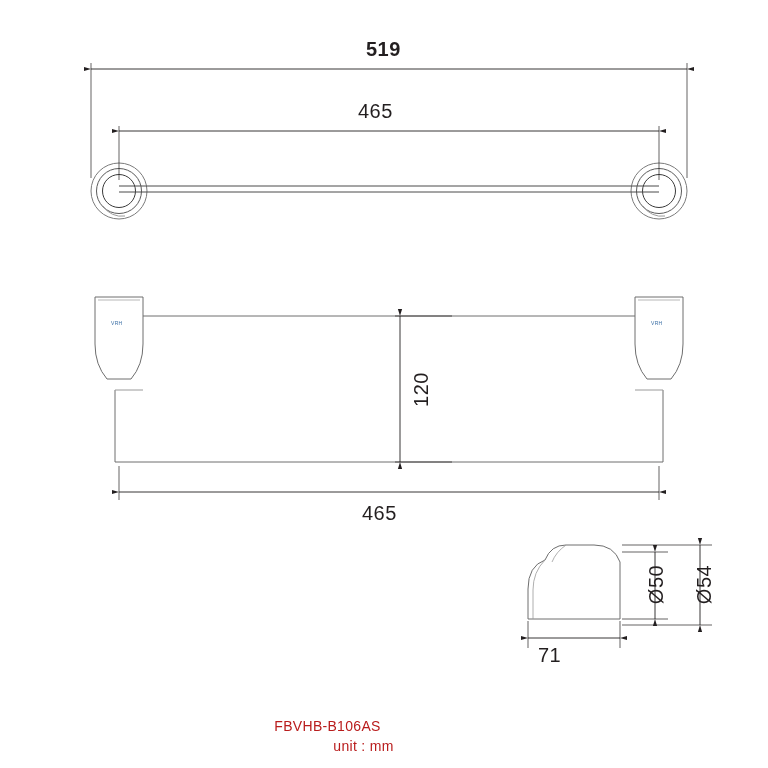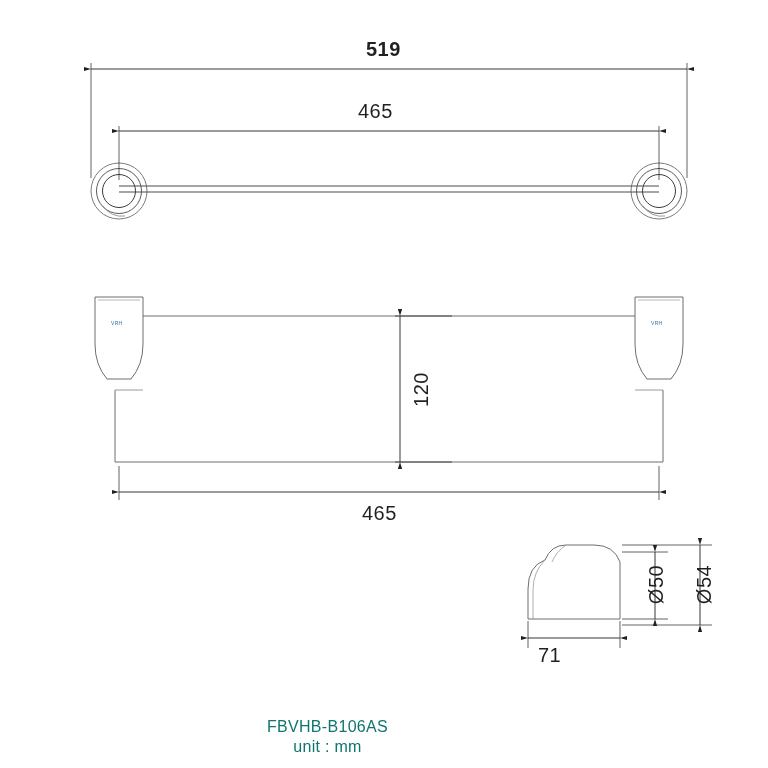--- a/index.html
+++ b/index.html
@@ -37,26 +37,26 @@
   }
   .dim-text.vertical {
     transform: rotate(-90deg);
     transform-origin: center center;
   }
   .footer {
     position: absolute;
     left: 0;
     width: 655px;
     text-align: center;
-    font-size: 16px;
-    color: #0f766e;
+    font-size: 14px;
+    color: #b91c1c;
     letter-spacing: 0.3px;
   }
   .footer.model { top: 718px; }
-  .footer.unit { top: 738px; }
+  .footer.unit { top: 738px; margin-left: 36px; }
   .brandmark {
     position: absolute;
     font-size: 5px;
     letter-spacing: 0.3px;
     color: #3a6ea5;
     font-family: "Liberation Sans", sans-serif;
   }
 </style>
 </head>
 <body>

